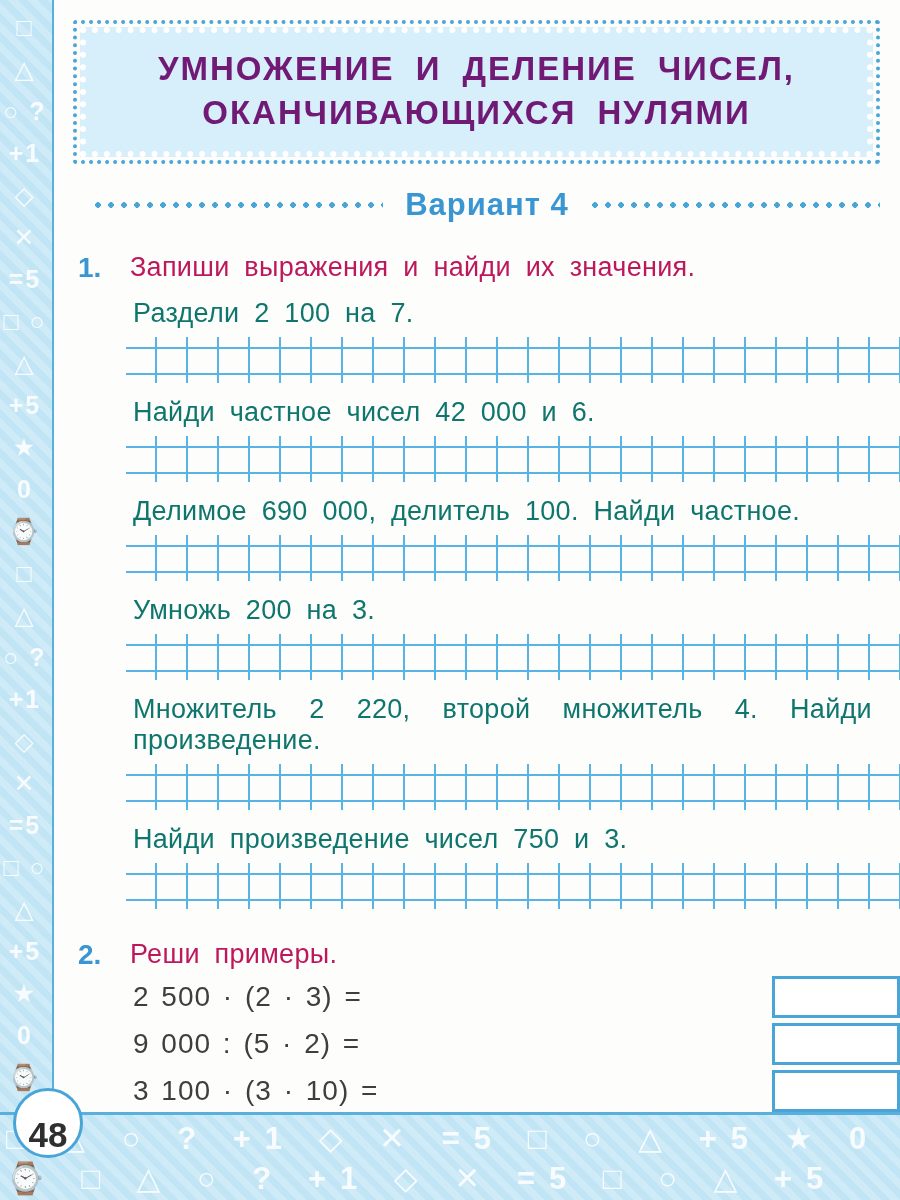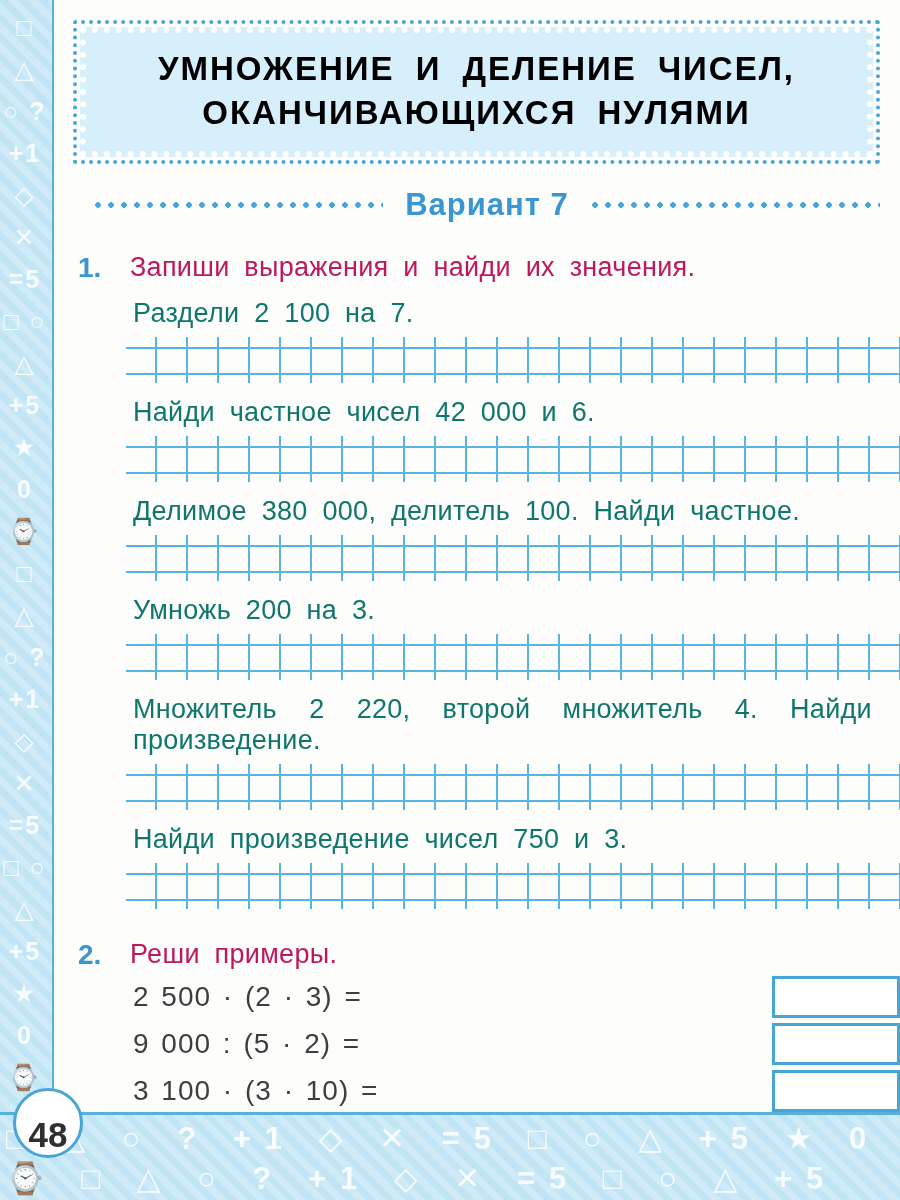--- a/index.html
+++ b/index.html
@@ -54,21 +54,21 @@
     border:4px dotted #49a5d8;border-radius:3px;
     background:#fdfdfb;padding:3px;
   }
   .title-box-inner{
     background:#d7eefb;
     border:6px dotted #ffffff;
     padding:14px 10px 16px 10px;
     text-align:center;
   }
   .title-line{
-    color:#000000;font-weight:bold;font-size:33px;line-height:44px;
+    color:#701a75;font-weight:bold;font-size:33px;line-height:44px;
     letter-spacing:2px;word-spacing:10px;
   }
   
   .variant-row{
     display:flex;align-items:center;
     margin:24px 20px 0 40px;height:34px;
   }
   .dots{
     flex:1;height:8px;align-self:center;
     background:radial-gradient(circle at 4px 4px, #49a5d8 2.6px, rgba(0,0,0,0) 3px);
@@ -116,37 +116,37 @@
 
   <div class="title-box">
     <div class="title-box-inner">
       <div class="title-line">УМНОЖЕНИЕ И ДЕЛЕНИЕ ЧИСЕЛ,</div>
       <div class="title-line">ОКАНЧИВАЮЩИХСЯ НУЛЯМИ</div>
     </div>
   </div>
 
   <div class="variant-row">
     <div class="dots"></div>
-    <div class="variant-label">Вариант 7</div>
+    <div class="variant-label">Вариант 4</div>
     <div class="dots"></div>
   </div>
 
   <div>
     <div class="task-header">
       <span class="task-num">1.</span>
       <span class="task-instruction">Запиши выражения и найди их значения.</span>
     </div>
 
     <p class="work-item">Раздели 2 100 на 7.</p>
     <div class="grid-strip"></div>
 
     <p class="work-item">Найди частное чисел 42 000 и 6.</p>
     <div class="grid-strip"></div>
 
-    <p class="work-item">Делимое 380 000, делитель 100. Найди частное.</p>
+    <p class="work-item">Делимое 690 000, делитель 100. Найди частное.</p>
     <div class="grid-strip"></div>
 
     <p class="work-item">Умножь 200 на 3.</p>
     <div class="grid-strip"></div>
 
     <p class="work-item">Множитель 2 220, второй множитель 4. Найди произведение.</p>
     <div class="grid-strip"></div>
 
     <p class="work-item">Найди произведение чисел 750 и 3.</p>
     <div class="grid-strip"></div>

